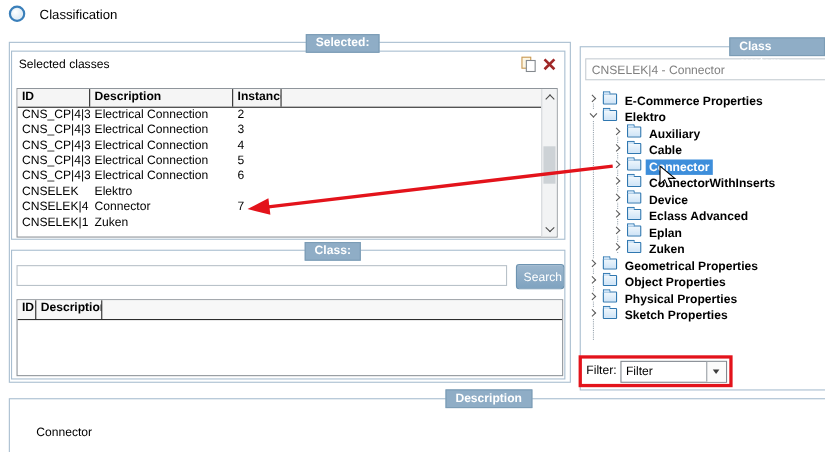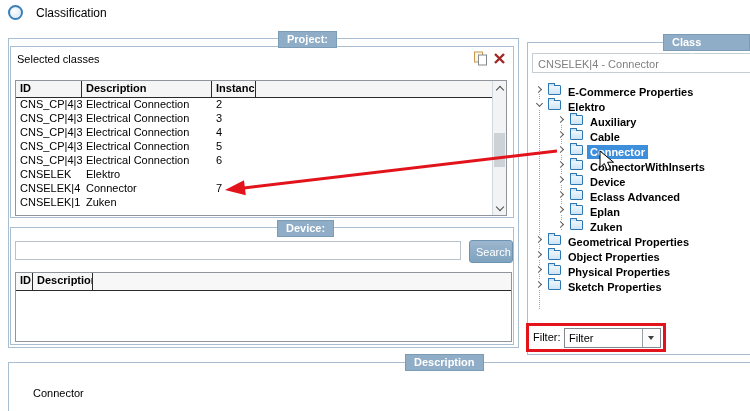--- a/index.html
+++ b/index.html
@@ -83,21 +83,21 @@
   
   .overlay{position:absolute;left:0;top:0;z-index:50;pointer-events:none;}
 </style>
 </head>
 <body>
 
 <span class="app-icon"></span>
 <div class="win-title">Classification</div>
 
 <div class="panel" style="left:8px;top:38px;width:511px;height:310px;"></div>
-<div class="badge" style="left:278px;top:31px;">Project:</div>
+<div class="badge" style="left:278px;top:31px;">Selected:</div>
 
 <div class="panel" style="left:10px;top:46px;width:504px;height:172px;">
   <div class="sel-title">Selected classes</div>
   <div class="icon-btn" style="left:462px;">
     <svg width="15" height="15" viewBox="0 0 15 15">
       <rect x="1.5" y="1" width="8" height="10" fill="#fdf6e3" stroke="#c89850"></rect>
       <rect x="5.5" y="4" width="8" height="10" fill="#ffffff" stroke="#84898e"></rect>
     </svg>
   </div>
   <div class="icon-btn" style="left:481px;">
@@ -170,21 +170,21 @@
   <input class="search-input" type="text" value="" style="">
   <button class="search-btn">Search</button>
   <div class="res-table">
     <div class="res-head">
       <div class="hcell" style="width:17px;">ID</div>
       <div class="hcell" style="width:60px;">Description</div>
       <div class="hfill"></div>
     </div>
   </div>
 </div>
-<div class="badge" style="left:277px;top:220px;">Device:</div>
+<div class="badge" style="left:277px;top:220px;">Class:</div>
 
 <div class="panel" style="left:527px;top:42px;width:226px;height:313px;">
   <div class="cs-path">CNSELEK|4 - Connector</div>
   <div class="tree">
     <div class="dot-root"></div>
     <div class="dot-child"></div>
   <div class="tree-row lvl0">
         <span class="expander"></span>
         <span class="folder"></span>
         <span class="tree-label">E-Commerce Properties</span>

